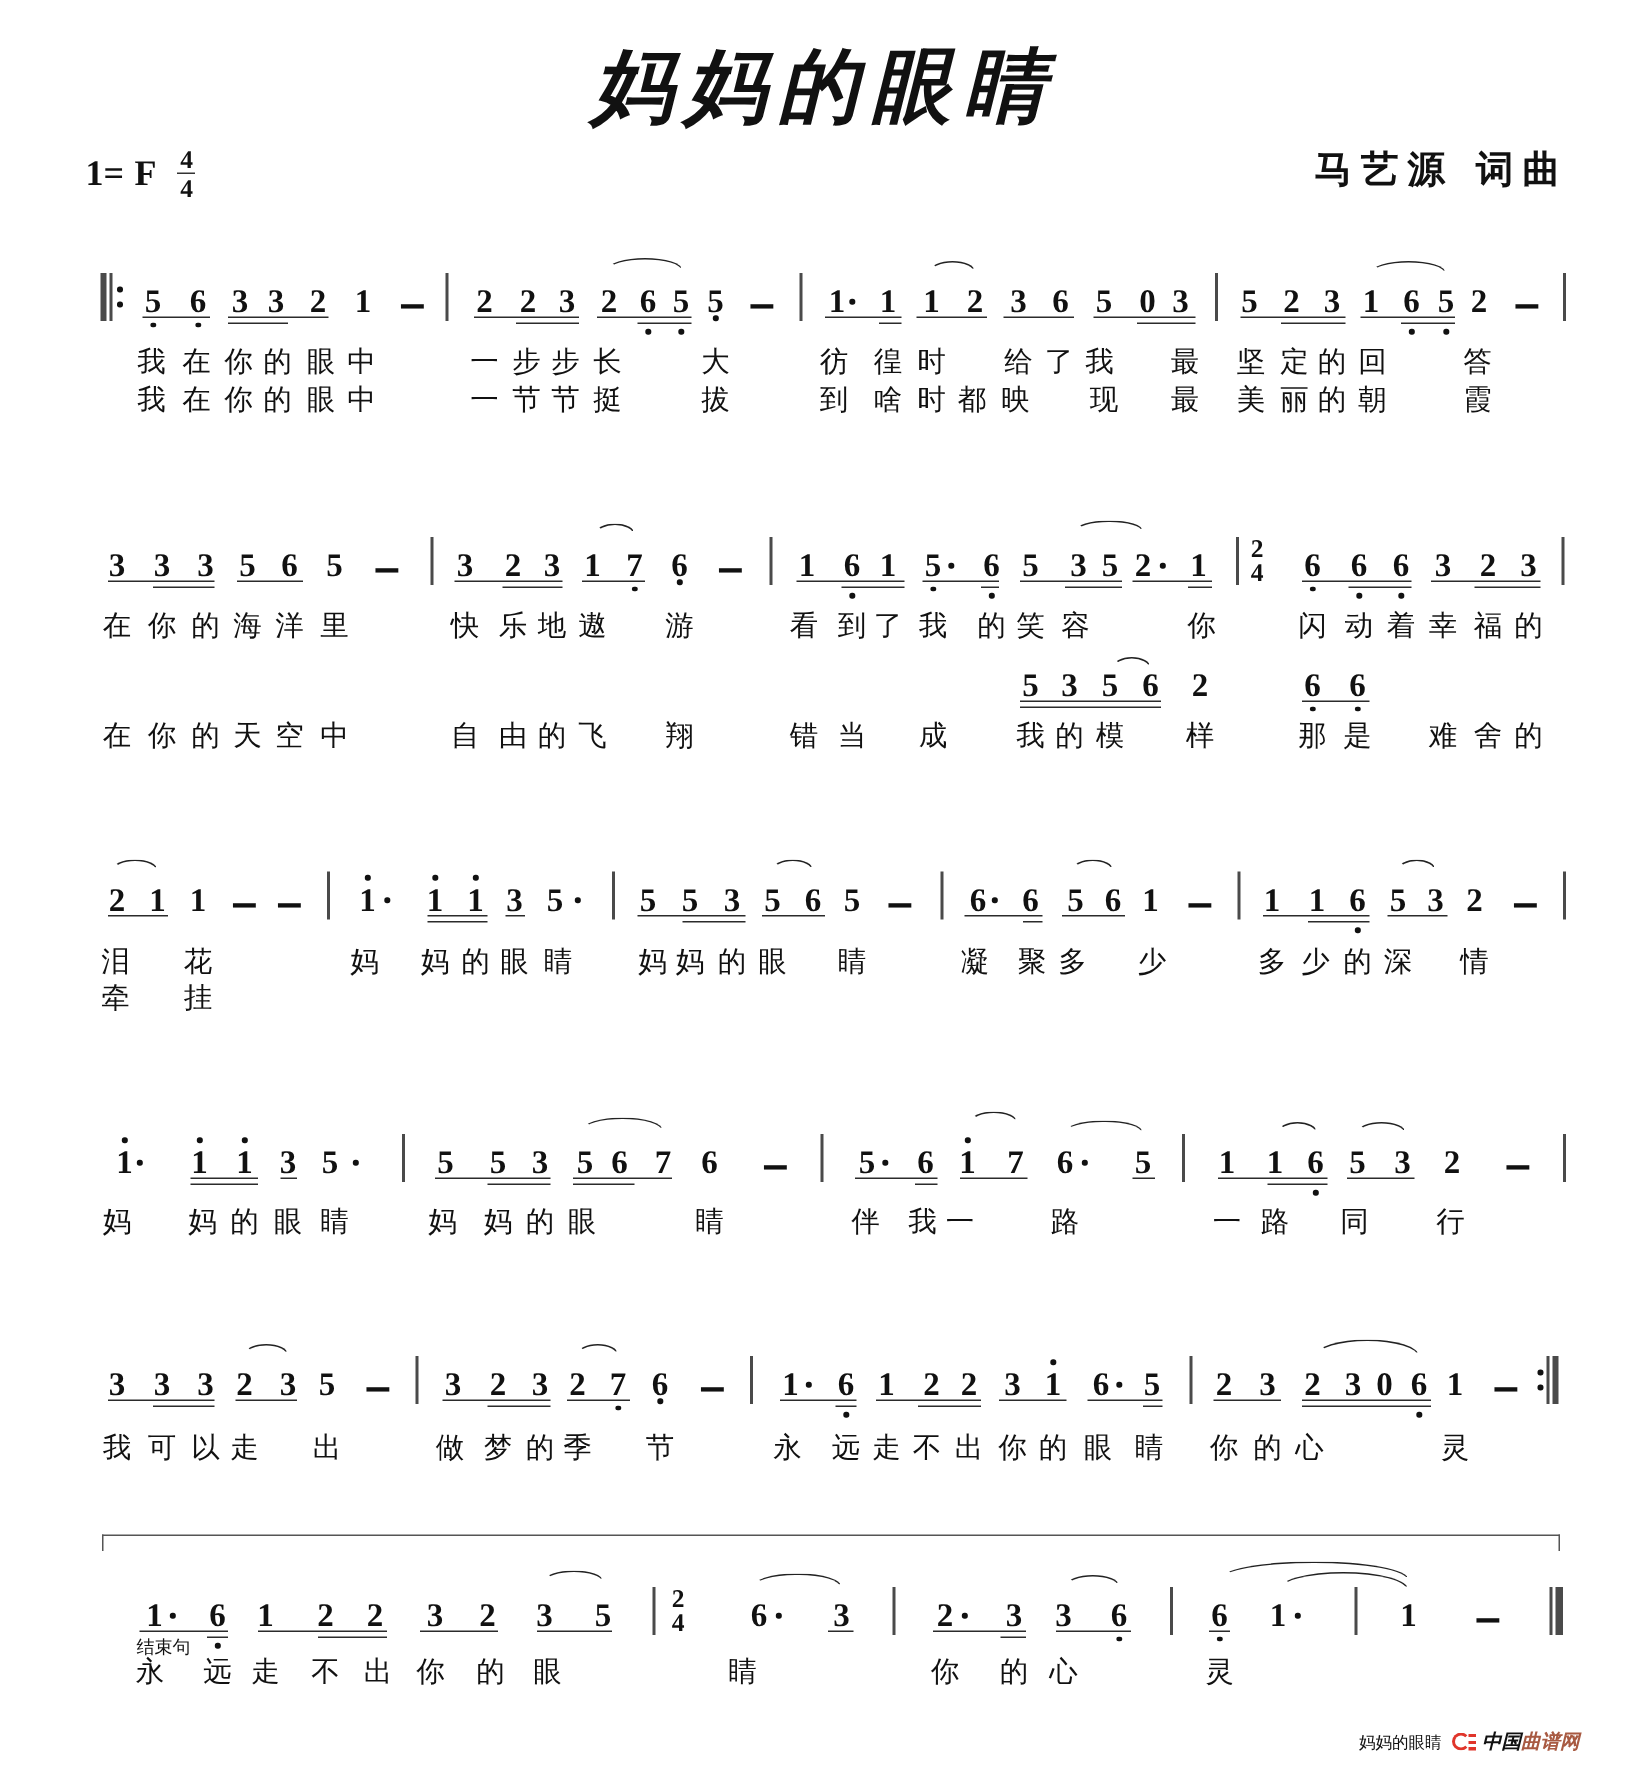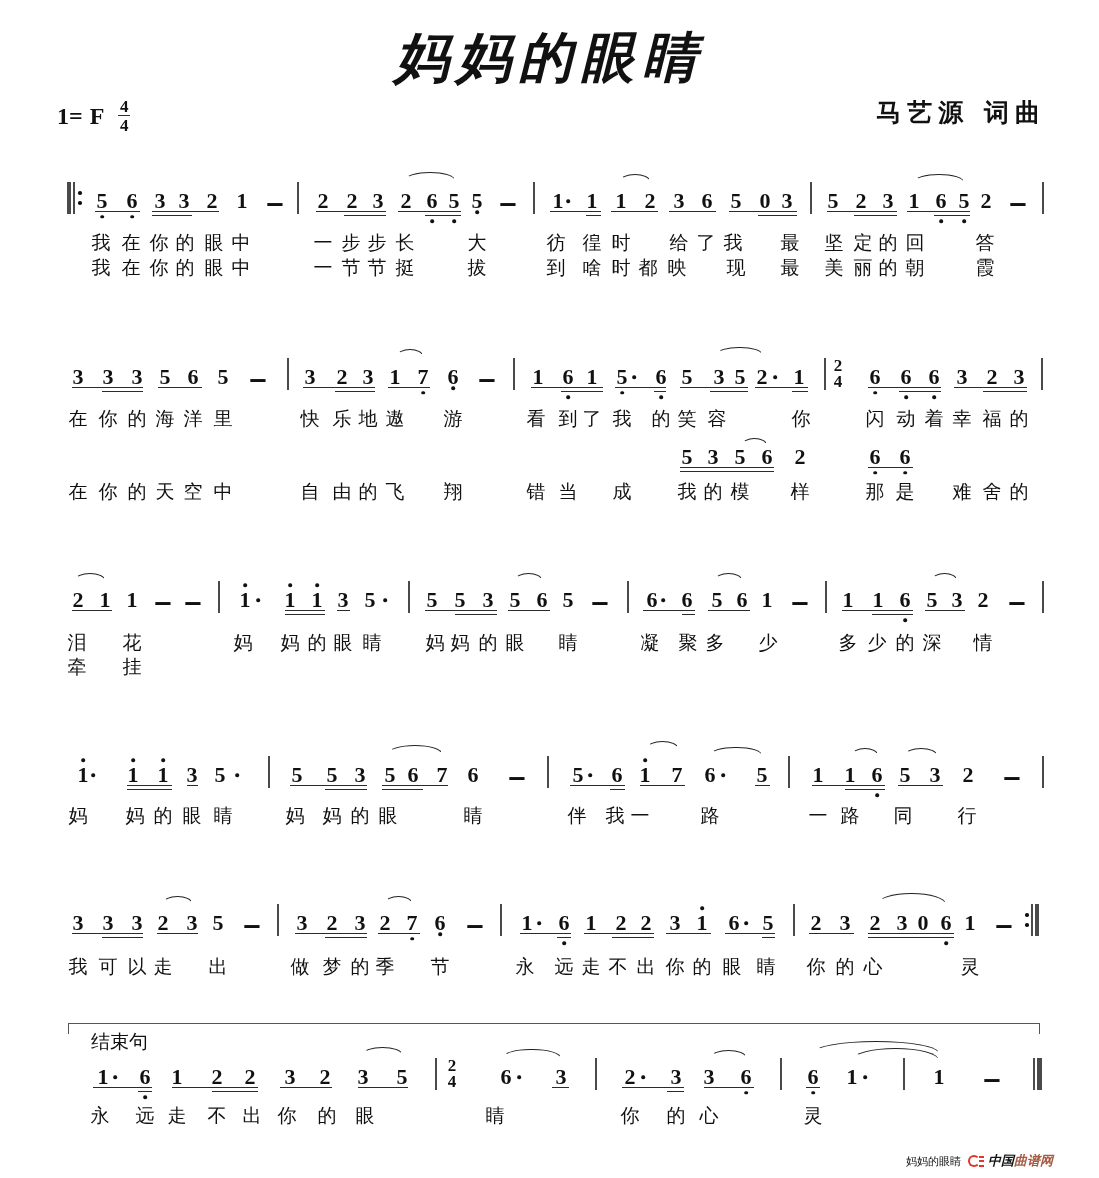--- a/index.html
+++ b/index.html
@@ -26,22 +26,22 @@
   .slur { position:absolute; box-sizing:border-box; border:1.3px solid transparent; border-top-color:#222;
           border-radius:50% 50% 0 0 / 100% 100% 0 0; }
   .bar { position:absolute; background:#4a4a4a; }
   .rdot { position:absolute; width:3.6px; height:3.6px; border-radius:50%; background:#111; }
   .ts { position:absolute; transform:translateX(-50%); font-family:"Liberation Serif", serif;
         font-weight:bold; font-size:17px; line-height:16px; text-align:center; }
   .lyric { position:absolute; font-family:"DejaVu Sans", sans-serif; font-size:19px; line-height:19px;
            transform:translate(-50%,-50%); white-space:nowrap; }
   .bracket { position:absolute; left:68px; top:1023px; width:972px; height:11px; box-sizing:border-box;
              border-top:1px solid #555; border-left:1px solid #555; border-right:1px solid #555; }
-  .ending-label { position:absolute; left:91px; top:1031px; font-family:"DejaVu Sans", sans-serif;
-                  font-size:19px; line-height:20px; }
+  .ending-label { position:absolute; left:91px; top:1088px; font-family:"DejaVu Sans", sans-serif;
+                  font-size:12px; line-height:20px; }
   .footer { position:absolute; left:906px; top:1152px; height:18px; display:flex; align-items:center;
             font-family:"DejaVu Sans", sans-serif; font-size:11px; }
   .logo { display:flex; align-items:center; margin-left:7px; }
   .logo-icon { position:relative; width:17px; height:13px; margin-right:3px; }
   .logo-c { position:absolute; left:0; top:0; width:8px; height:8px; border:2.5px solid var(--logo-red,#e0352b);
             border-right-color:transparent; border-radius:50%; }
   .logo-lines { position:absolute; left:11px; top:1px; width:5px; height:11px;
                 background:linear-gradient(var(--logo-red,#e0352b) 0 2px, transparent 2px 4.5px,
                 var(--logo-red,#e0352b) 4.5px 6.5px, transparent 6.5px 9px, var(--logo-red,#e0352b) 9px 11px); }
   .logo-black { font-weight:bold; font-style:italic; font-size:13px; color:#111; }

